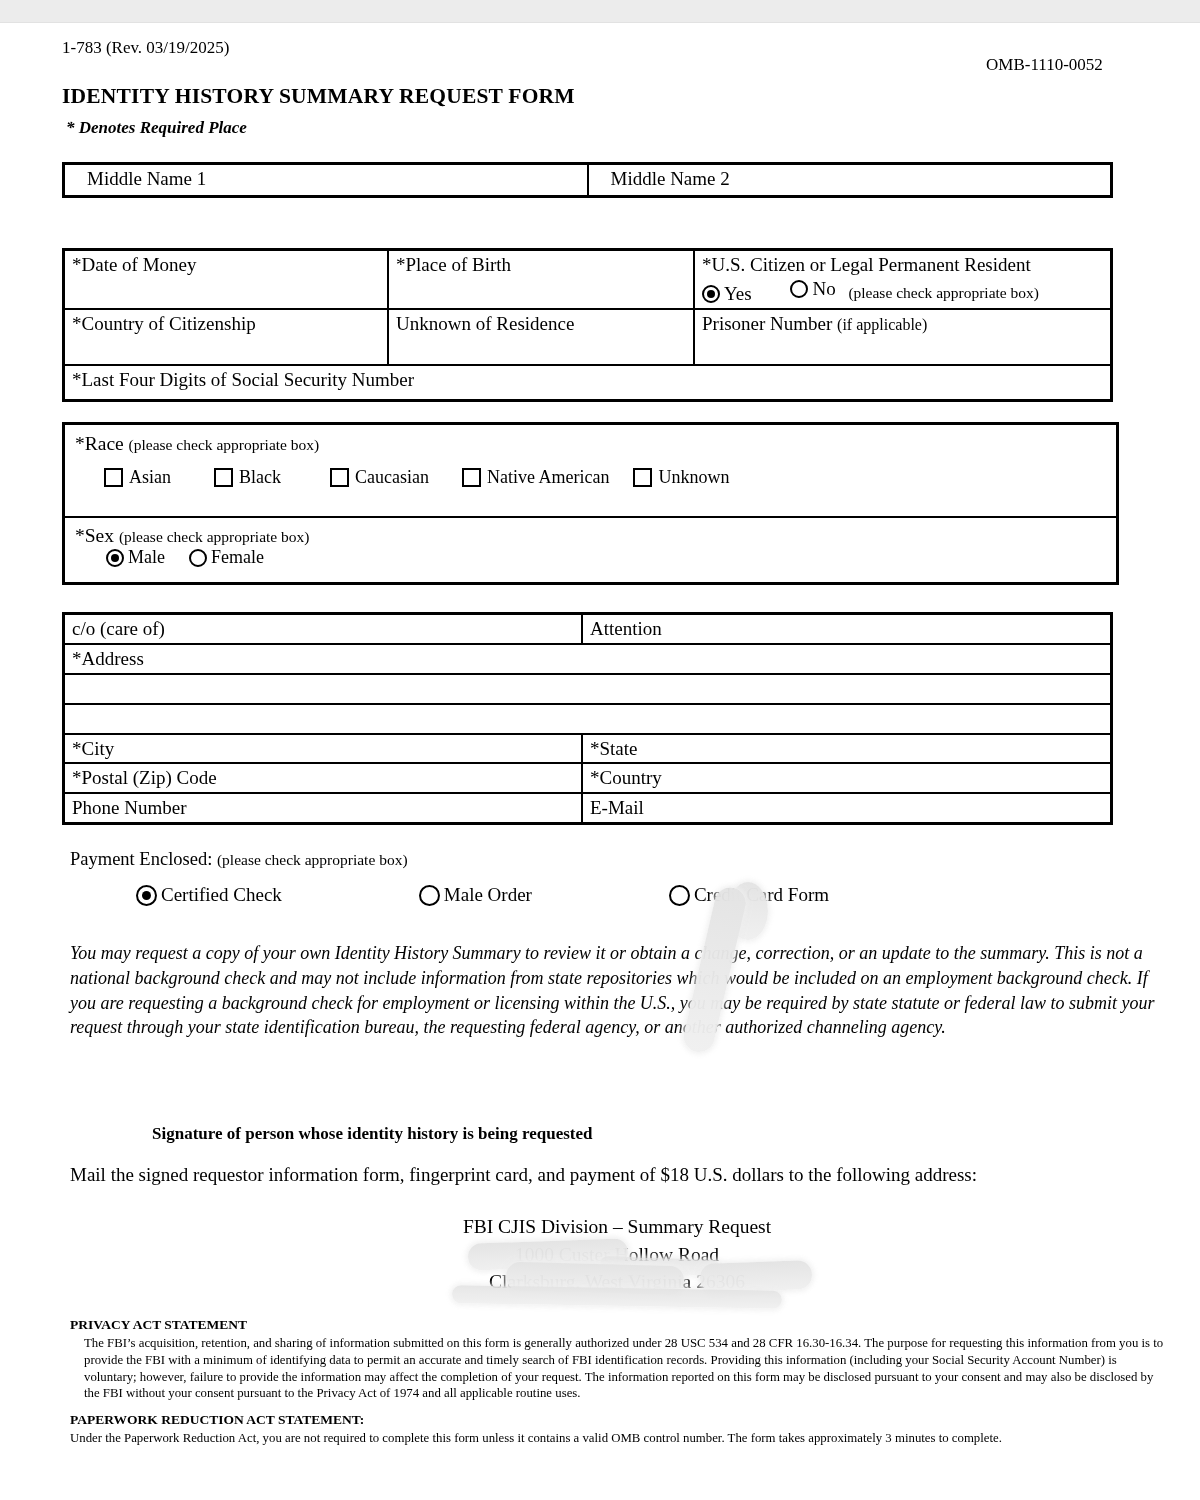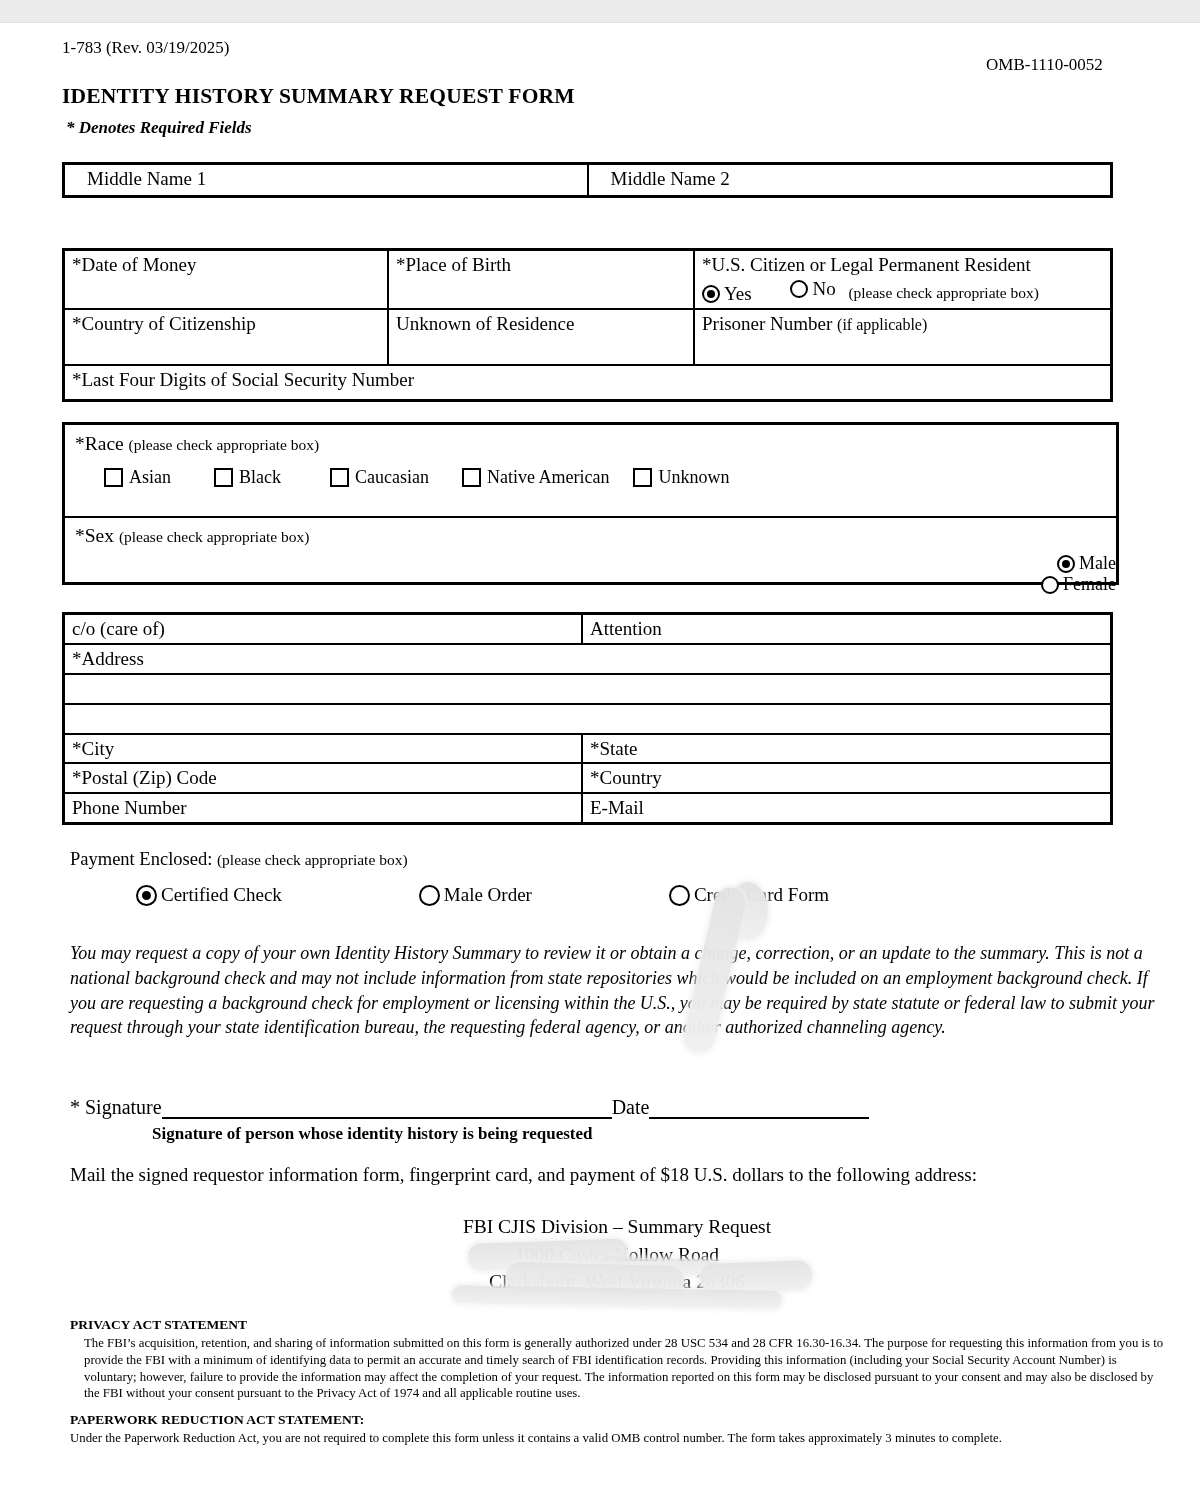--- a/index.html
+++ b/index.html
@@ -19,22 +19,22 @@
   table.t{border:3px solid #000;}
 
   .small-note{font-size:15.5px;}
   .tiny-note{font-size:16px;}
 
   
   .race-box{left:62px;top:422px;width:1051px;height:157px;border:3px solid #000;}
   .race-part{padding:8px 0 0 10px;height:83px;}
   .sex-part{border-top:2px solid #000;padding:7px 0 0 10px;}
   .sec-label{font-size:19.5px;}
-  .opt-row{display:flex;align-items:flex-end;margin-top:12px;margin-left:29px;font-size:18px;}
-  .sex-row{margin-top:6px;margin-left:31px;flex-direction:column;}
+  .opt-row{display:flex;align-items:center;margin-top:12px;margin-left:29px;font-size:18px;}
+  .sex-row{margin-top:0;margin-left:31px;}
 
   .checkbox{display:inline-block;width:15px;height:15px;border:2.5px solid #000;margin-right:6px;flex:0 0 auto;}
   .radio{display:inline-flex;width:14px;height:14px;border:2.5px solid #000;border-radius:50%;
          align-items:center;justify-content:center;margin-right:4px;flex:0 0 auto;background:#fff;}
   .radio.on::after{content:'';width:8px;height:8px;background:#000;border-radius:50%;}
   .opt{display:inline-flex;align-items:center;}
 
   
   .pay-label{left:70px;top:849px;font-size:18.5px;}
   .pay-row{left:70px;top:884px;display:flex;align-items:center;font-size:19px;}
@@ -73,21 +73,21 @@
 </style>
 </head>
 <body>
 
 <div class="page">
   <div class="scan-edge"></div>
 
   <div class="abs form-number">1-783 (Rev. 03/19/2025)</div>
   <div class="abs omb">OMB-1110-0052</div>
   <div class="abs title">IDENTITY HISTORY SUMMARY REQUEST FORM</div>
-  <div class="abs req-note">* Denotes Required Fields</div>
+  <div class="abs req-note">* Denotes Required Place</div>
 
   <table class="t" style="left:62px;top:162px;width:1051px;">
     <tbody>
     <tr style="height:33px;">
       <td class="cell-indent">Middle Name 1</td>
       <td class="cell-indent">Middle Name 2</td>
     </tr>
   </tbody>
     </table>
 
@@ -206,26 +206,20 @@
         <span>Male Order</span>
     </span>
     <span class="opt" style="margin-left:137px;">
       <span class="radio"></span>
         <span>Credit Card Form</span>
     </span>
   </div>
 
   <div class="abs notice">You may request a copy of your own Identity History Summary to review it or obtain a change, correction, or an update to the summary.  This is not a national background check and may not include information from state repositories which would be included on an employment background check.  If you are requesting a background check for employment or licensing within the U.S., you may be required by state statute or federal law to submit your request through your state identification bureau, the requesting federal agency, or another authorized channeling agency.</div>
 
-  <div class="abs sig-row">
-    <span>* Signature</span>
-    <span class="sigline"></span>
-    <span>Date</span>
-    <span class="dateline"></span>
-  </div>
   <div class="abs sig-caption">Signature of person whose identity history is being requested</div>
 
   <div class="abs mail-line">Mail the signed requestor information form, fingerprint card, and payment of $18 U.S. dollars to the following address:</div>
 
   <div class="abs mail-address">
     <div>FBI CJIS Division – Summary Request</div>
     <div>1000 Custer Hollow Road</div>
     <div>Clarksburg, West Virginia 26306</div>
   </div>
 

